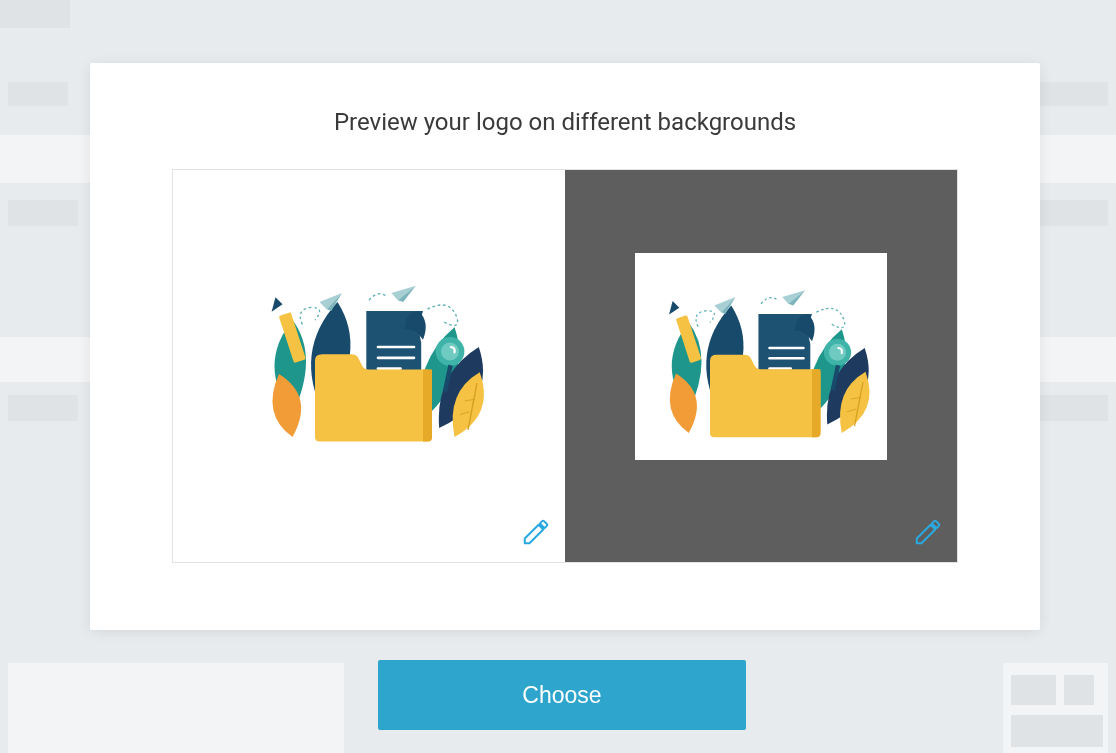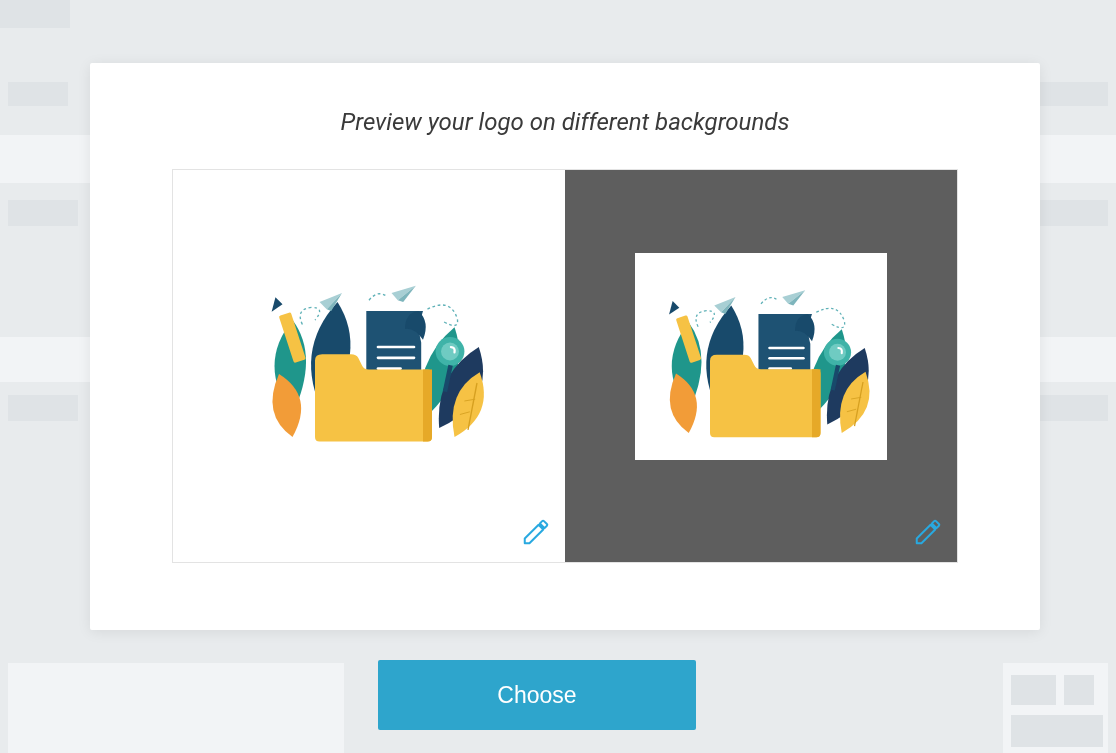--- a/index.html
+++ b/index.html
@@ -49,21 +49,20 @@
       box-shadow: 0 2px 14px rgba(0,0,0,0.08);
       border-radius: 2px;
     }
 
     .modal-title {
       text-align: center;
       font-size: 24px;
       color: #3a3a3a;
       font-weight: 400;
       padding-top: 45px;
-      font-style: italic;
     }
 
     .preview-container {
       display: flex;
       margin: 33px 82px 0 82px;
       border: 1px solid #e3e3e3;
       height: 394px;
     }
 
     .preview-panel {
@@ -100,21 +99,21 @@
       bottom: 11px;
       right: 14px;
       cursor: pointer;
     }
 
     
     .choose-btn {
       position: absolute;
       left: 378px;
       top: 660px;
-      width: 318px;
+      width: 368px;
       height: 70px;
       background: #2ea5cc;
       color: #ffffff;
       font-size: 23px;
       font-weight: 400;
       border: none;
       border-radius: 2px;
       cursor: pointer;
       display: flex;
       align-items: center;

